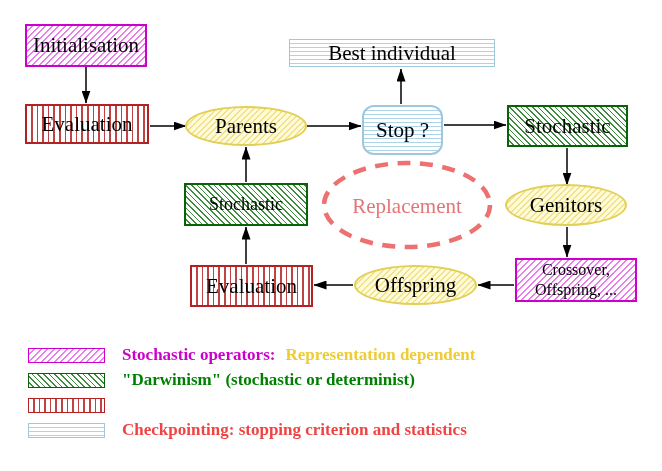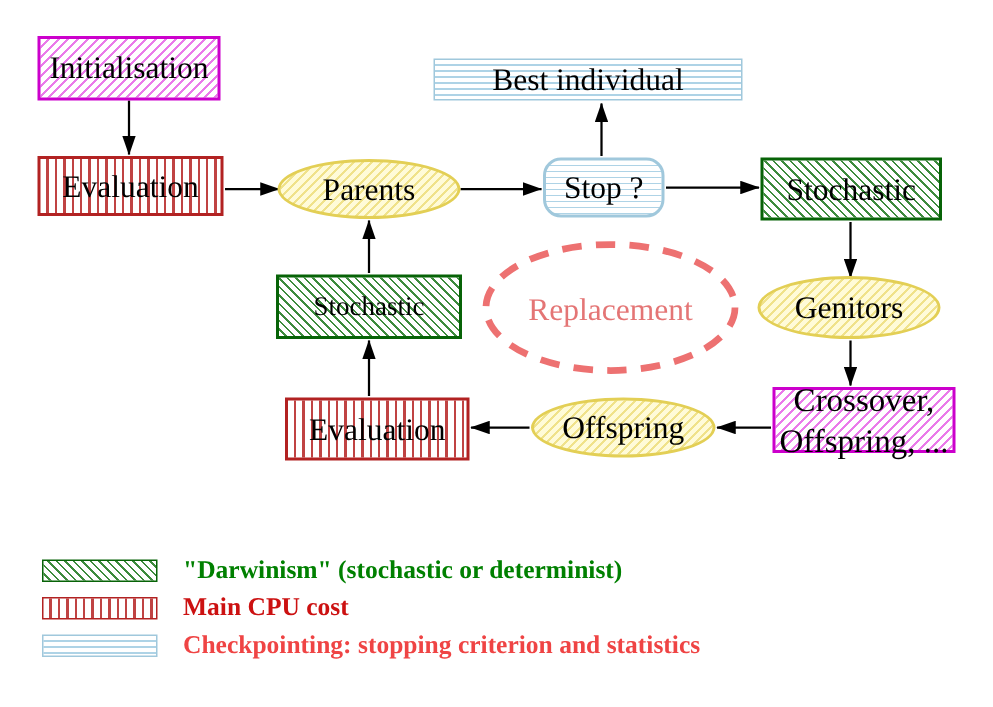--- a/index.html
+++ b/index.html
@@ -22,27 +22,27 @@
     background:repeating-linear-gradient(90deg,#ffffff 0,#ffffff 4px,#c04343 4px,#c04343 5.6px);text-align:right; }
   .stripes-cyan { border:2px solid #a0c8dc;
     background:repeating-linear-gradient(180deg,#ffffff 0,#ffffff 3px,#aed3e6 3px,#aed3e6 4px); }
   .hatch-yellow { border:2px solid #e3cf55; border-radius:50%;
     background:repeating-linear-gradient(135deg,#fffbd8 0,#fffbd8 3px,#f0e28a 3px,#f0e28a 4.4px); }
 
   
   #initialisation     { left:25px;  top:24px;  width:122px; height:43px; }
   #evaluation-top     { left:25px;  top:104px; width:124px; height:40px; }
   #best-individual    { left:289px; top:39px;  width:206px; height:28px; border-width:1px; }
-  #stop               { left:362px; top:105px; width:81px;  height:40px; border-radius:12px; }
+  #stop               { left:362px; top:105px; width:81px;  height:50px; border-radius:12px; }
   #selection          { left:507px; top:105px; width:121px; height:42px; }
   #parents            { left:185px; top:106px; width:122px; height:40px; }
   #replacement        { left:184px; top:183px; width:124px; height:43px; font-size:18px; }
   #genitors           { left:505px; top:184px; width:122px; height:42px; }
   #crossover-mutation { left:515px; top:258px; width:122px; height:44px;
-                        flex-direction:column; font-size:22px; line-height:1.25; }
+                        flex-direction:column; font-size:16px; line-height:1.25; }
   #offspring          { left:354px; top:265px; width:123px; height:40px; }
   #evaluation-bottom  { left:190px; top:265px; width:123px; height:42px; }
   #generation-label   { left:336px; top:194px; width:142px; z-index:2; position:absolute;
                         text-align:center; font-size:21px; color:#e47575; }
 
   
   .legend-row { position:absolute; left:28px; height:18px; z-index:2;
     display:flex; align-items:center; font-size:17px; font-weight:bold; white-space:nowrap; }
   #legend-row-1 { top:346px; } #legend-row-2 { top:371px; }
   #legend-row-3 { top:396px; } #legend-row-4 { top:421px; }
@@ -119,29 +119,33 @@
   </div>
 
   <div class="node hatch-yellow" id="offspring">
     <span>Offspring</span>
   </div>
 
   <div class="node stripes-red" id="evaluation-bottom">
     <span>Evaluation</span>
   </div>
 
+  <div class="legend-row" id="legend-row-1">
+    <div class="swatch hatch-magenta"></div>
+    <span class="t-magenta">Stochastic operators:</span>
+    <span class="t-gold">Representation dependent</span>
+  </div>
 
   <div class="legend-row" id="legend-row-2">
     <div class="swatch hatch-green"></div>
     <span class="t-green">"Darwinism" (stochastic or determinist)</span>
   </div>
 
   <div class="legend-row" id="legend-row-3">
     <div class="swatch stripes-red"></div>
-    <span class="t-red">Main CPU cost</span>
   </div>
 
   <div class="legend-row" id="legend-row-4">
     <div class="swatch stripes-cyan"></div>
     <span class="t-cyan">Checkpointing: stopping criterion and statistics</span>
   </div>
 
 </div>
 
 </body></html>

